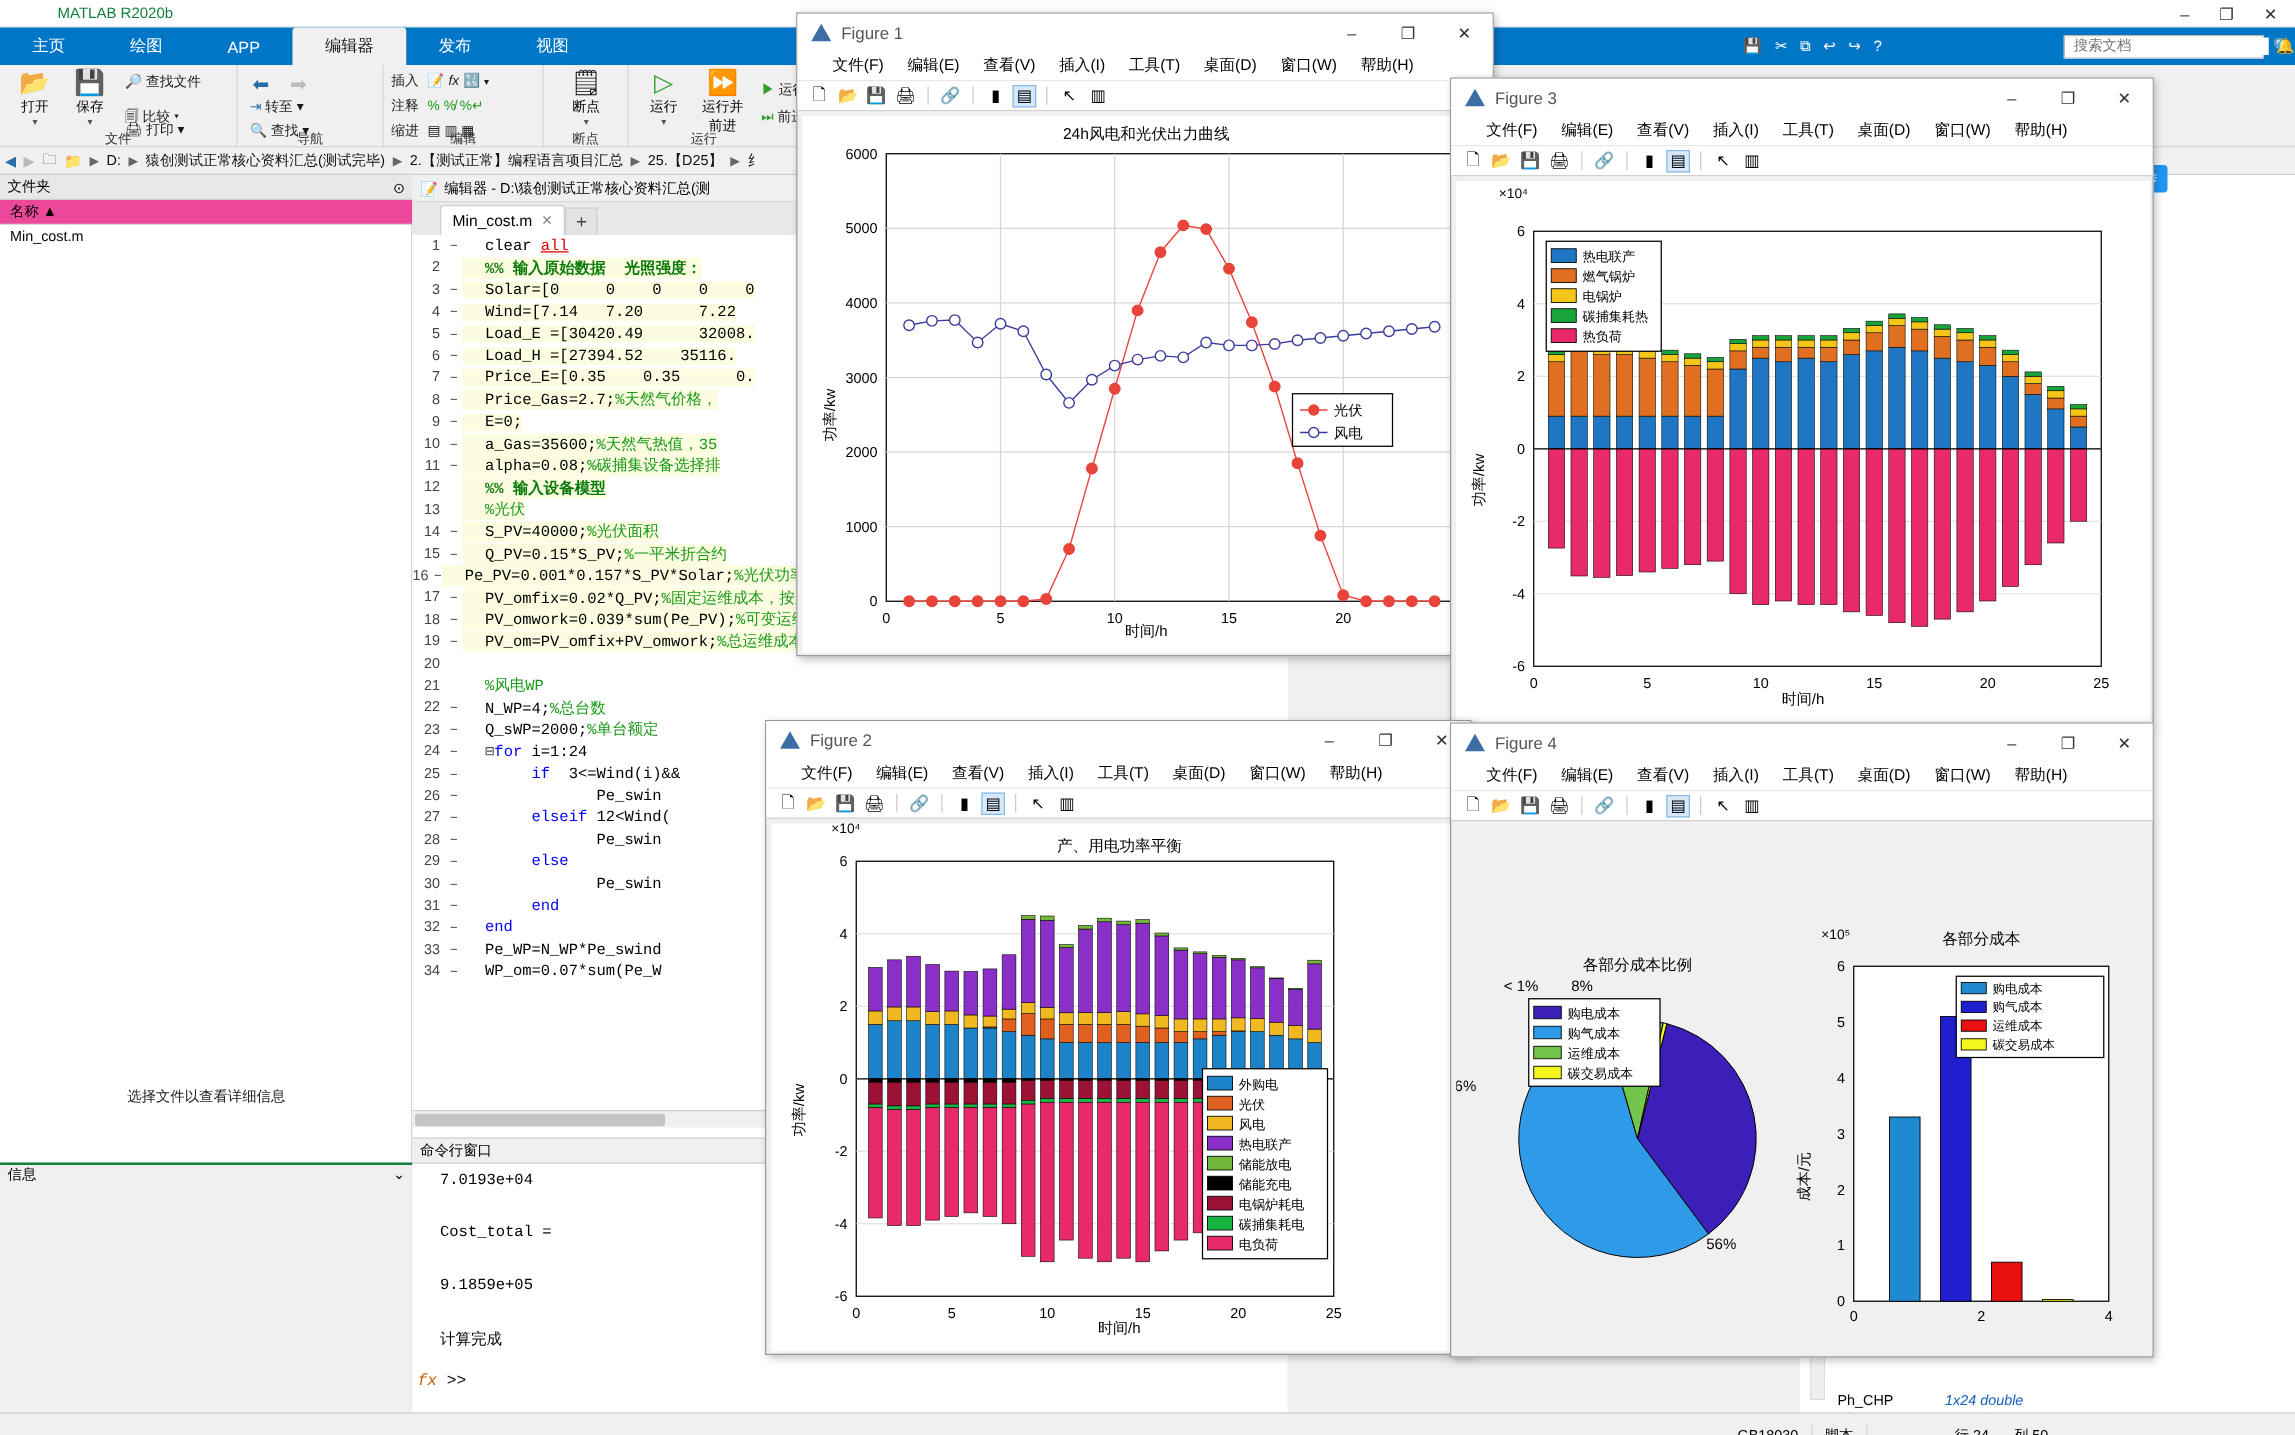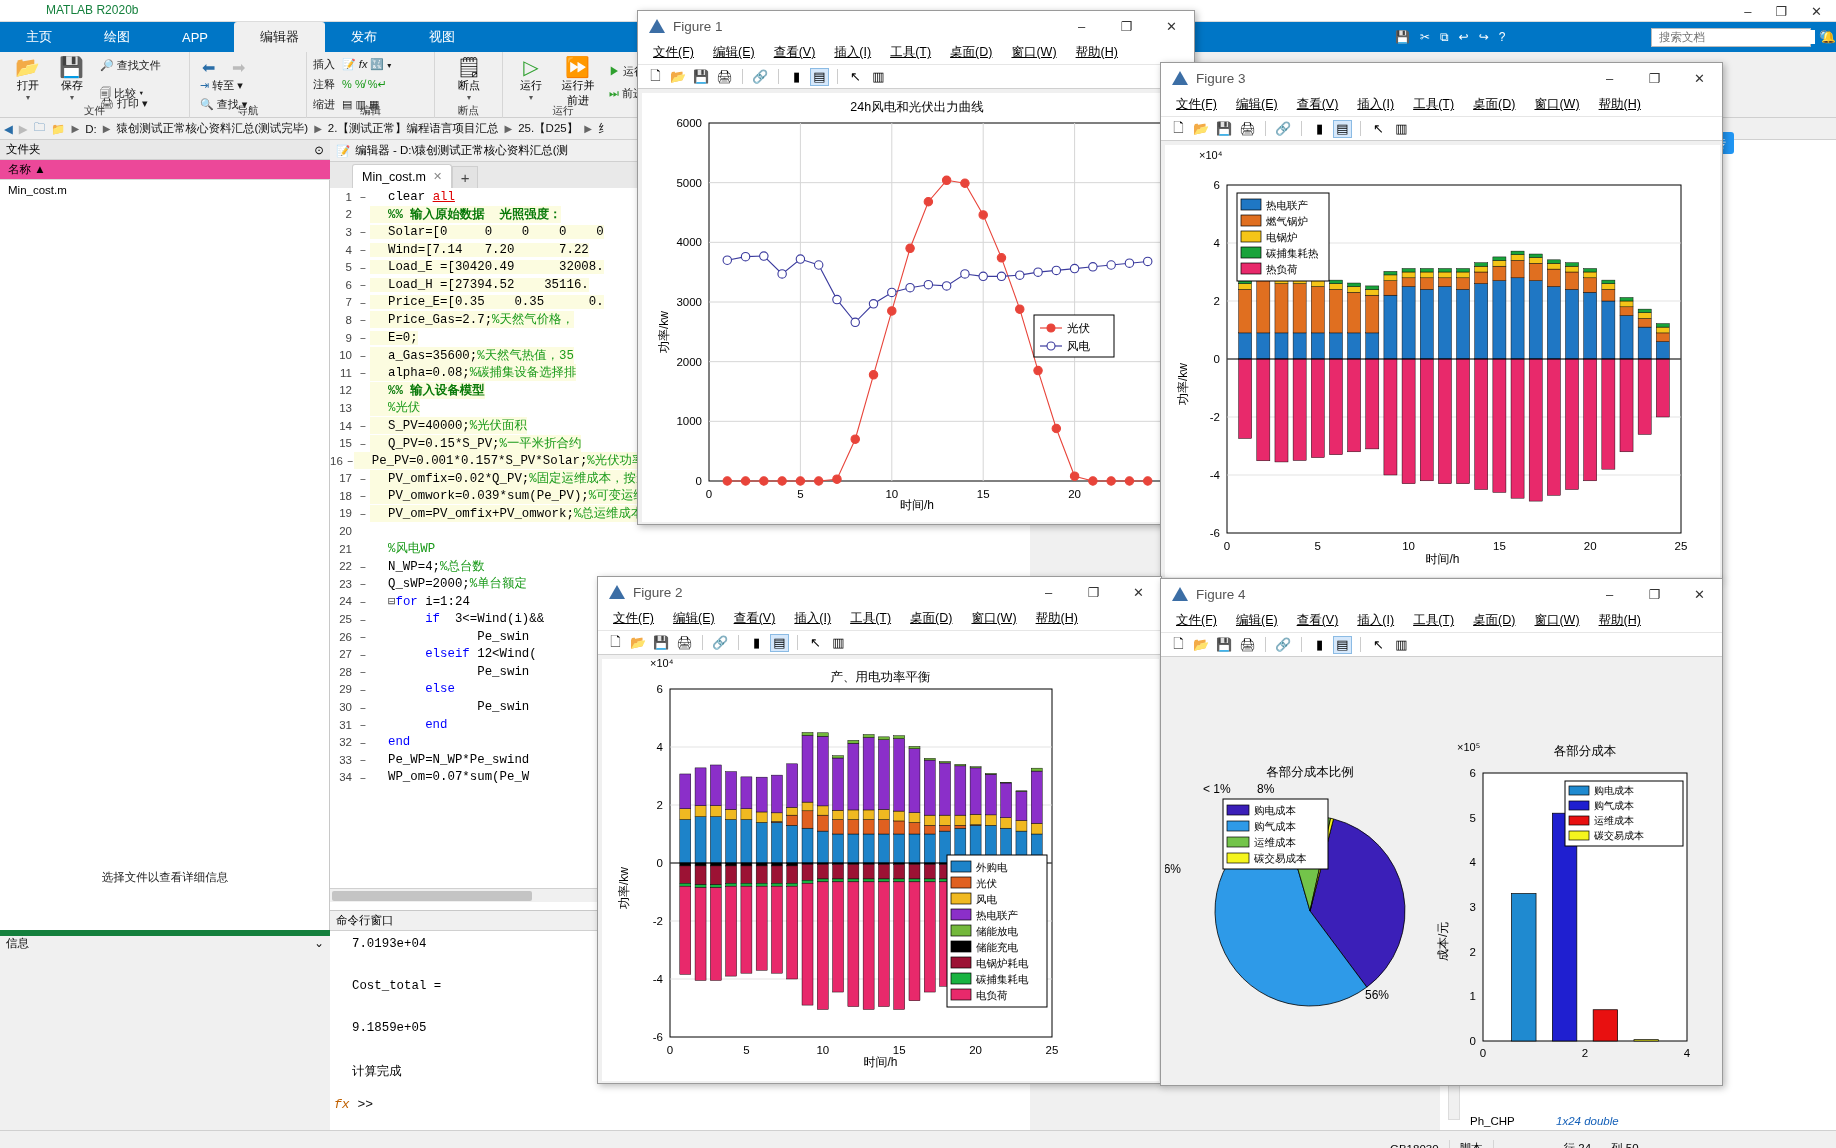--- a/index.html
+++ b/index.html
@@ -68,21 +68,21 @@
   #ed-scroll .thumb { position:absolute; left:2px; top:2px; width:200px; height:10px; background:#c4c4c4; border-radius:2px; }
 
   
   #ml-cmdwin { left:330px; top:910px; width:700px; height:220px; background:#fff; border-top:1px solid #c8c8c8; }
   #cw-title { left:0; top:0; width:700px; height:20px; background:#f0f0f0; border-bottom:1px solid #d0d0d0; display:flex; align-items:center; padding-left:6px; font-size:11.5px; }
   #cw-body { left:0; top:20px; width:700px; height:200px; font-family:"Liberation Mono", monospace; font-size:12.4px; padding:6px 0 0 22px; }
   #cw-body div { height:21px; }
   #cw-prompt { left:4px; top:186px; font-family:"Liberation Mono",monospace; font-size:13px; color:#111; }
 
   
-  #ml-infostrip { left:0; top:930px; width:330px; height:20px; background:#f0f0f0; border-top:6px solid #15803d; display:flex; align-items:center; justify-content:space-between; padding:0 6px; font-size:11.5px; }
+  #ml-infostrip { left:0; top:930px; width:330px; height:20px; background:#f0f0f0; border-top:2px solid #15803d; display:flex; align-items:flex-start; justify-content:space-between; padding:0 6px; font-size:11.5px; }
 
   
   #ml-workspace { left:1440px; top:140px; width:396px; height:990px; background:#fff; }
   #ws-scroll { left:1448px; top:150px; width:12px; height:970px; background:#f0f0f0; border:1px solid #dcdcdc; }
   #ws-scroll .thumb { position:absolute; left:1px; top:760px; width:8px; height:160px; background:#c8c8c8; }
   .ws-row { position:absolute; left:1470px; height:18px; font-size:11.5px; display:flex; align-items:center; gap:6px; }
   .ws-row .nm { width:80px; }
   .ws-row .vl { color:#1560b8; font-style:italic; }
   .ws-frag { position:absolute; font-size:11.5px; color:#222; }
 
@@ -92,21 +92,21 @@
 
   
   .figwin { background:#f0f0f0; border:1px solid #9a9a9a; box-shadow:2px 2px 7px rgba(0,0,0,.28); }
   .fig-title { position:absolute; left:0; top:0; right:0; height:30px; background:#fff; display:flex; align-items:center; }
   .fig-icon { width:16px; height:14px; margin-left:11px; margin-right:8px; position:relative; }
   .fig-icon::after { content:""; position:absolute; left:0; top:0; width:0; height:0;
       border-left:8px solid transparent; border-right:8px solid transparent; border-bottom:14px solid #3c6ea5; }
   .fig-name { font-size:13.5px; color:#555; }
   .fig-wbtns { position:absolute; right:0; top:0; height:30px; display:flex; }
   .fig-wbtns div { width:45px; height:30px; display:flex; align-items:center; justify-content:center; font-size:13px; color:#333; }
-  .fig-menu { position:absolute; left:0; right:0; height:24px; background:#fff; display:flex; align-items:center; gap:19px; padding-left:15px; font-size:12.5px; border-bottom:1px solid #e6e6e6;text-decoration:underline; }
+  .fig-menu { position:absolute; left:0; right:0; height:24px; background:#fff; display:flex; align-items:center; gap:19px; padding-left:28px; font-size:12.5px; border-bottom:1px solid #e6e6e6; }
   .fig-toolbar { position:absolute; left:0; right:0; height:24px; background:#fff; display:flex; align-items:center; gap:4px; padding-left:8px; border-bottom:1px solid #cfcfcf; }
   .tb-ic { width:19px; height:18px; display:flex; align-items:center; justify-content:center; font-size:13px; }
   .tb-sep { width:1px; height:15px; background:#ccc; margin:0 4px; }
   .fig-canvas { position:absolute; background:#fff; }
   .axis-title { position:absolute; width:100%; text-align:center; font-size:12.5px; color:#000; }
   .ylab { position:absolute; font-size:12px; transform:rotate(-90deg); transform-origin:left top; white-space:nowrap; }
   .xlab { position:absolute; font-size:12px; text-align:center; }
   .expo { position:absolute; font-size:11px; }
 
   
@@ -711,21 +711,21 @@
         <rect x="76" y="102" width="20" height="11" fill="#19a33b" stroke="#000" stroke-width="0.7"></rect>
         <text x="101" y="112" font-family="Liberation Sans, sans-serif" font-size="10.5" fill="#000" text-anchor="start">碳捕集耗热</text>
         <rect x="76" y="118" width="20" height="11" fill="#e8296b" stroke="#000" stroke-width="0.7"></rect>
         <text x="101" y="128" font-family="Liberation Sans, sans-serif" font-size="10.5" fill="#000" text-anchor="start">热负荷</text>
       </svg>
     <div class="ylab" style="left:10px; top:260px;">功率/kw</div>
     <div class="xlab" style="left:0; top:406px; width:555px;">时间/h</div>
   </div>
 </div>
 
-<div class="abs figwin" id="fig2" style="left:597px; top:576px; width:565px; height:508px;">
+<div class="abs figwin" id="fig2" style="left:612px; top:576px; width:565px; height:508px;">
   <div class="fig-title">
     <div class="fig-icon"></div>
     <span class="fig-name">Figure 2</span>
     <div class="fig-wbtns">
       <div>–</div>
       <div>❐</div>
       <div>✕</div>
     </div>
   </div>
   <div class="fig-menu" style="top:30px;">

